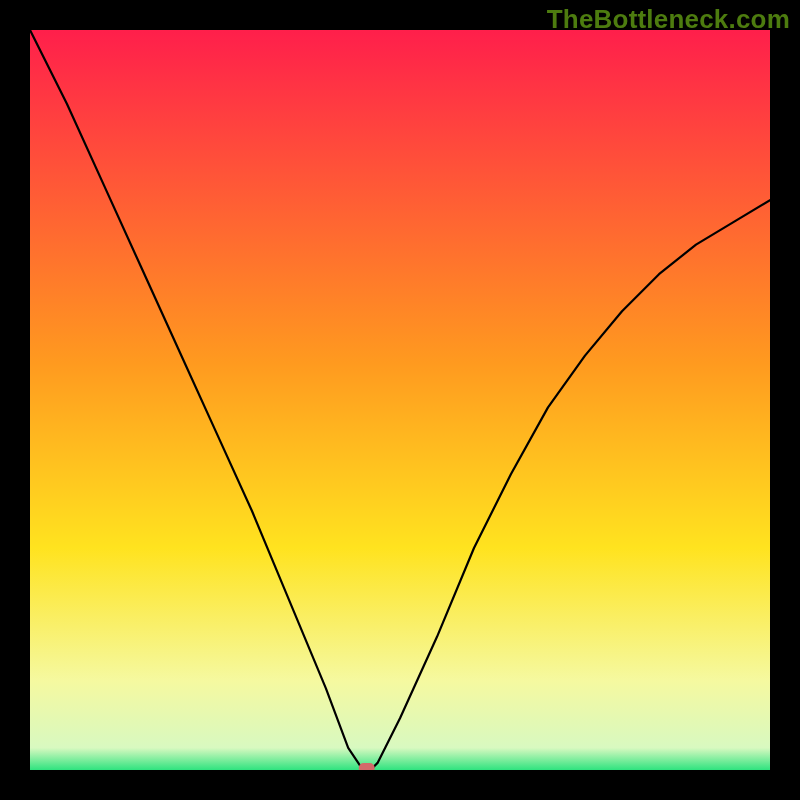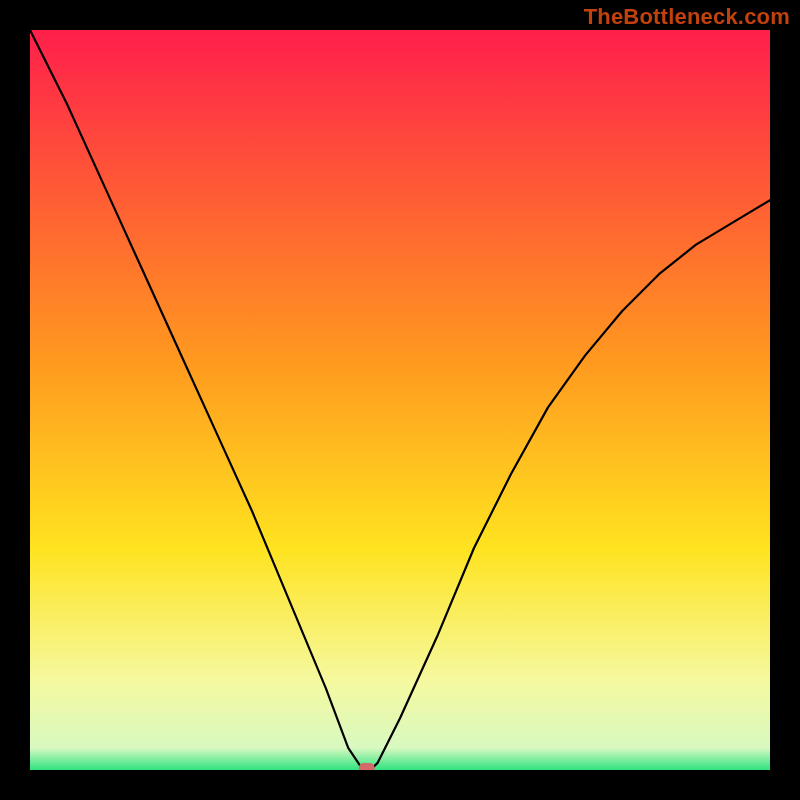--- a/index.html
+++ b/index.html
@@ -13,22 +13,22 @@
   .frame {
     position: relative;
     width: 800px;
     height: 800px;
     background: #000;
   }
   .watermark {
     position: absolute;
     top: 4px;
     right: 10px;
-    color: #c2410c;
-    font-size: 22px;
+    color: #4d7c0f;
+    font-size: 26px;
     font-weight: 600;
     letter-spacing: 0.2px;
     z-index: 10;
   }
   .plot {
     position: absolute;
     left: 30px;
     top: 30px;
     width: 740px;
     height: 740px;

